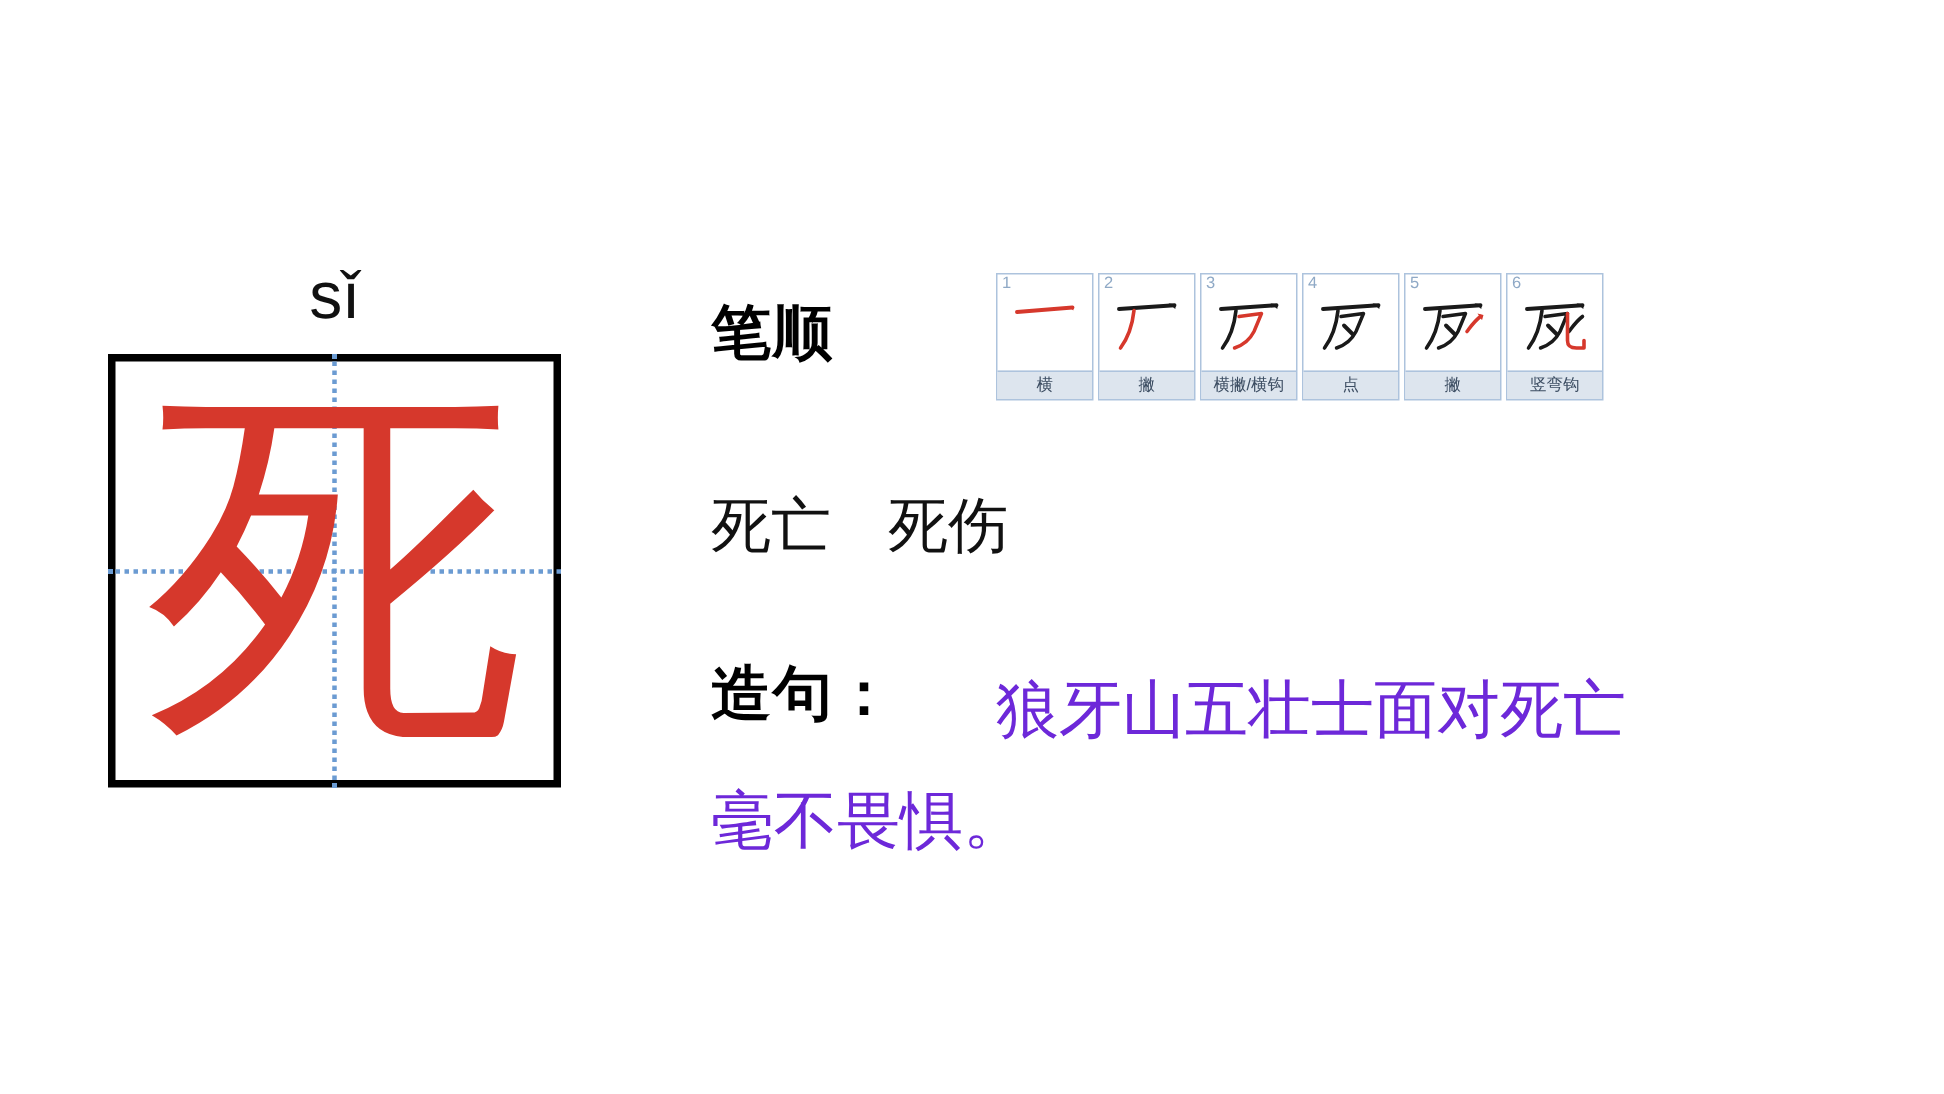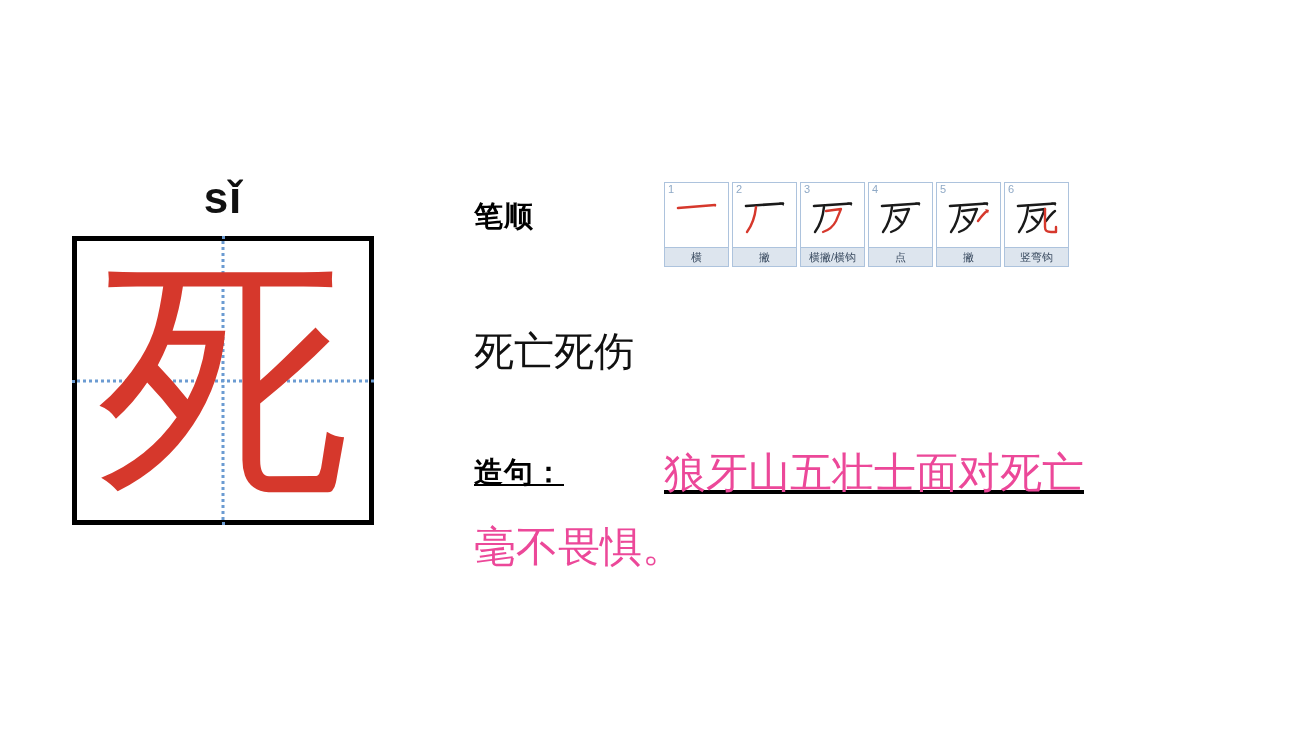--- a/index.html
+++ b/index.html
@@ -22,21 +22,21 @@
     position: absolute;
     left: 72px;
     top: 160px;
     width: 302px;
   }
   #pinyin {
     width: 302px;
     text-align: center;
     font-family: "Liberation Sans", "DejaVu Sans", sans-serif;
     font-size: 44px;
-    font-weight: 700;
+    font-weight: 400;
     line-height: 1;
     letter-spacing: 1px;
     color: #111111;
     height: 62px;
     display: flex;
     align-items: flex-end;
     justify-content: center;
     padding-bottom: 2px;
     box-sizing: border-box;
   }
@@ -89,21 +89,21 @@
     position: absolute;
     left: 474px;
     top: 178px;
     width: 780px;
   }
   .row {
     display: flex;
     align-items: flex-start;
   }
   .row-label {
-    font-size: 29px;
+    font-size: 40px;
     font-weight: 700;
     line-height: 1;
     letter-spacing: 1px;
     white-space: nowrap;
     color: #000000;
   }
 
   
   #row-strokes { margin-bottom: 0; }
   #row-strokes .row-label {
@@ -160,43 +160,43 @@
   }
 
   
   #row-words {
     margin-top: 64px;
     align-items: baseline;
   }
   #row-words .row-label { width: 190px; }
   #words-list {
     display: flex;
+    gap: 38px;
     font-size: 40px;
     line-height: 1;
     font-weight: 400;
     color: #111111;
   }
   .word-item { white-space: nowrap; }
 
   
   #row-sentence {
     margin-top: 72px;
     display: block;
   }
   #sentence-line-1 {
     display: flex;
-    align-items: center;
-    text-decoration: underline;
+    align-items: flex-start;
   }
   #row-sentence .row-label { width: 190px; }
   .sentence-text {
     font-size: 42px;
     line-height: 1.42;
     font-weight: 400;
-    color: #ec4899;
+    color: #6d28d9;
     white-space: nowrap;
   }
   #sentence-line-2 {
     margin-top: 14px;
     padding-left: 0;
   }
 </style>
 </head>
 <body>
 

